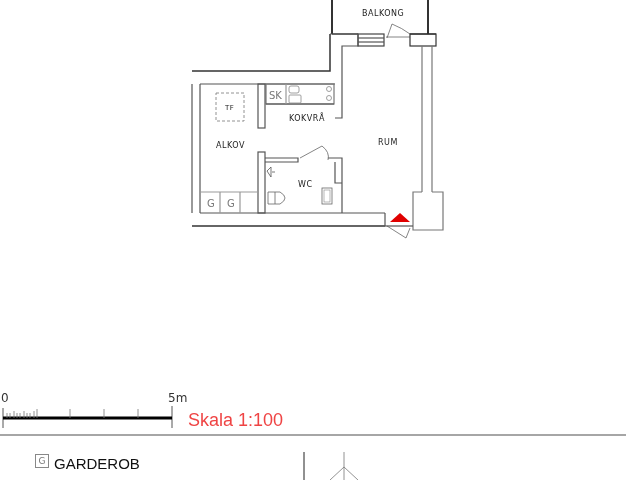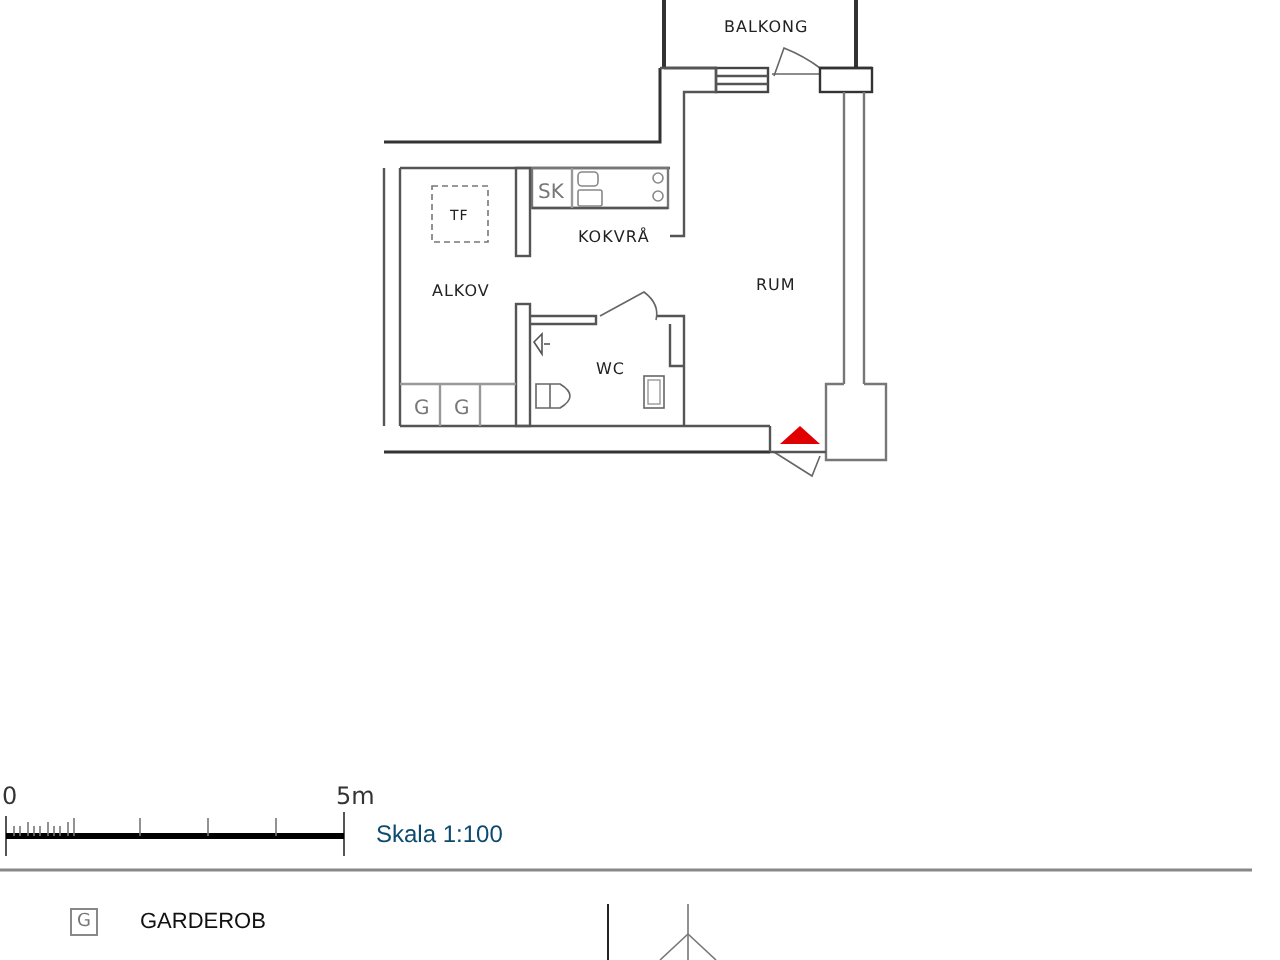--- a/index.html
+++ b/index.html
@@ -2,23 +2,23 @@
 <html><head>
 <meta charset="utf-8">
 <style>
   html, body { margin:0; padding:0; background:#ffffff; }
   body { width:640px; height:480px; position:relative; overflow:hidden; font-family:"Liberation Sans", sans-serif; }
   svg { position:absolute; left:0; top:0; }
   .lbl { font-family:"DejaVu Sans", sans-serif; font-size:8px; fill:#222; letter-spacing:0.5px; }
   .lbl-sk { font-family:"DejaVu Sans", sans-serif; font-size:10px; fill:#777; }
   .lbl-g { font-family:"DejaVu Sans", sans-serif; font-size:10px; fill:#777; }
   .scale-num { font-family:"DejaVu Sans", sans-serif; font-size:12px; fill:#333; }
-  .scale-text { position:absolute; left:188px; top:410px; font-size:12px; color:#0c4a6e; }
+  .scale-text { position:absolute; left:188px; top:410px; font-size:18px; color:#ef4444; }
   .legend-box { position:absolute; left:35px; top:454px; width:14px; height:14px; border:1px solid #888; box-sizing:border-box; font-size:9px; color:#777; text-align:center; line-height:13px; font-family:"DejaVu Sans", sans-serif; }
-  .legend-text { position:absolute; left:70px; top:455px; font-size:11px; color:#111; }
+  .legend-text { position:absolute; left:54px; top:455px; font-size:15px; color:#111; }
 </style>
 </head>
 <body>
 
 <svg width="640" height="480" viewBox="0 0 640 480">
   <g fill="none" stroke="#555" stroke-width="1.2">
 
     <g>
       <line x1="332" y1="0" x2="332" y2="34" stroke="#333" stroke-width="2"></line>
       <line x1="428" y1="0" x2="428" y2="34" stroke="#333" stroke-width="2"></line>

